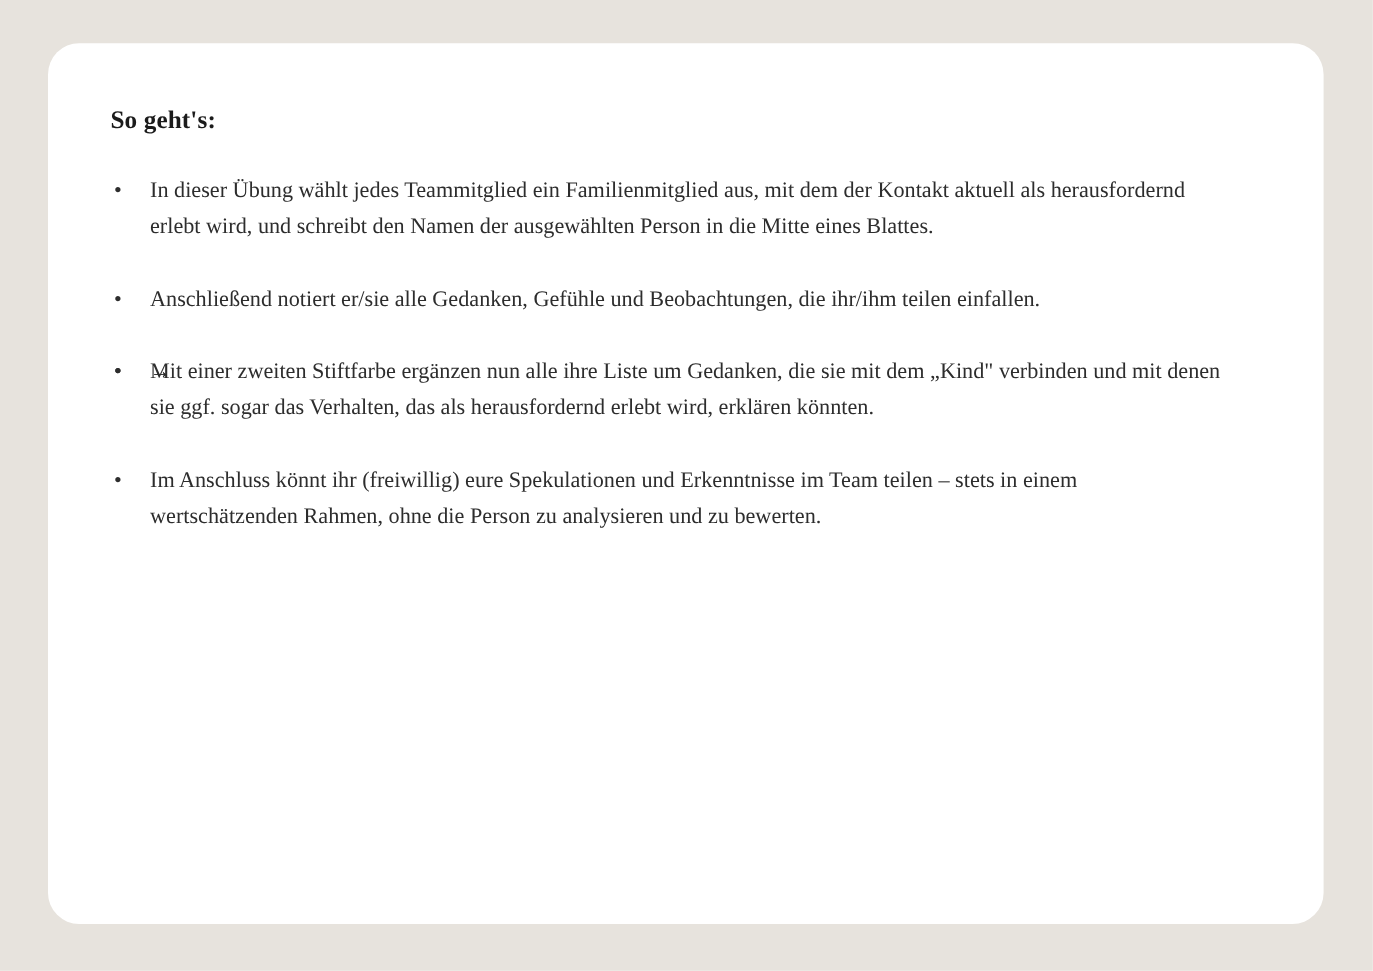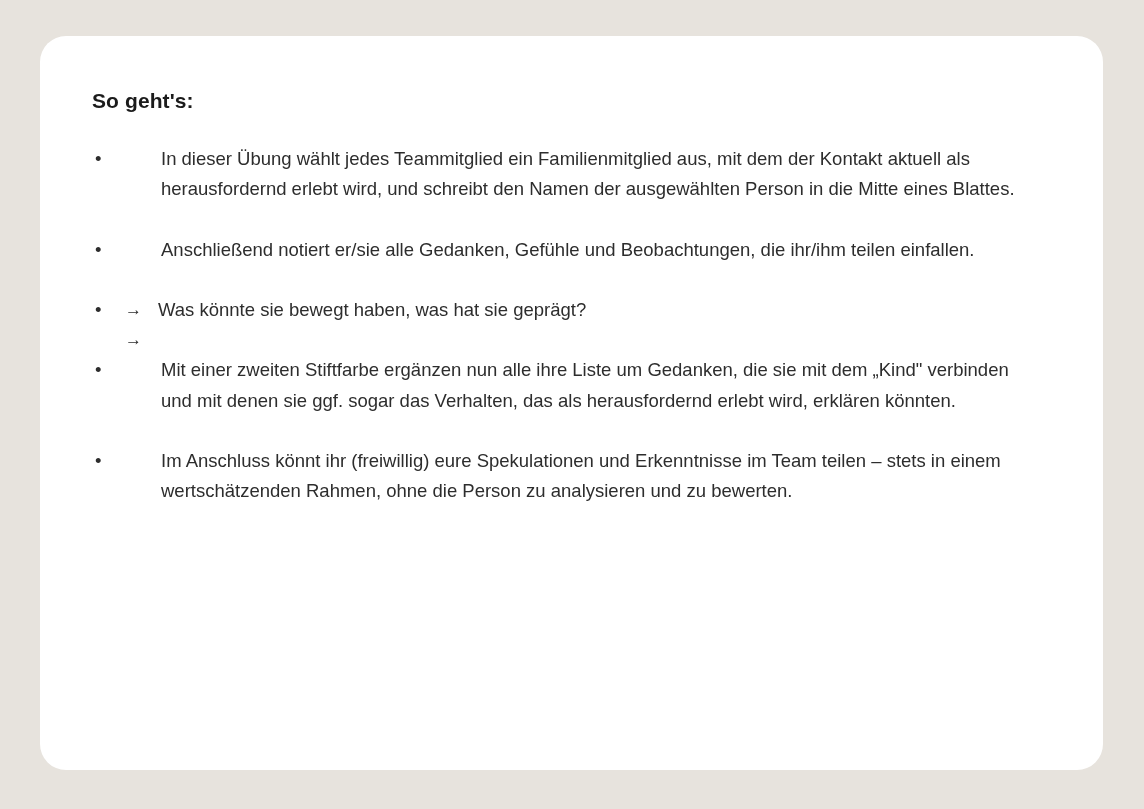--- a/index.html
+++ b/index.html
@@ -12,20 +12,21 @@
     background: #e7e3dd;
     font-family: "Liberation Sans", sans-serif;
     overflow: hidden;
   }
 
   .slide {
     position: relative;
     width: 1144px;
     height: 809px;
     box-sizing: border-box;
+    font-family: Liberation Serif, serif;
   }
 
   .card {
     position: absolute;
     left: 40px;
     top: 36px;
     width: 1063px;
     height: 734px;
     background: #ffffff;
     border-radius: 26px;
@@ -66,21 +67,20 @@
     position: absolute;
     left: 3px;
     top: 0;
     font-size: 18.5px;
     line-height: 30.3px;
     color: #2d2d2d;
   }
 
   .bullet-text {
     display: block;
-    margin-left: 36px;
   }
 
   .sub-list {
     list-style: none;
     margin: 16px 0 0 0;
     padding: 0;
   }
 
   .sub-item {
     position: relative;
@@ -117,21 +117,20 @@
       <li class="bullet-item">
         <span class="bullet-dot">•</span>
         <span class="bullet-text">Anschließend notiert er/sie alle Gedanken, Gefühle und Beobachtungen, die ihr/ihm teilen einfallen.</span>
       </li>
 
       <li class="bullet-item">
         <span class="bullet-dot">•</span>
         <ul class="sub-list">
           <li class="sub-item">
             <span class="sub-arrow">→</span>
-            <span>Was könnte sie bewegt haben, was hat sie geprägt?</span>
           </li>
           <li class="sub-item">
             <span class="sub-arrow">→</span>
           </li>
         </ul>
       </li>
 
       <li class="bullet-item">
         <span class="bullet-dot">•</span>
         <span class="bullet-text">Mit einer zweiten Stiftfarbe ergänzen nun alle ihre Liste um Gedanken, die sie mit dem „Kind" verbinden und mit denen sie ggf. sogar das Verhalten, das als herausfordernd erlebt wird, erklären könnten.</span>

